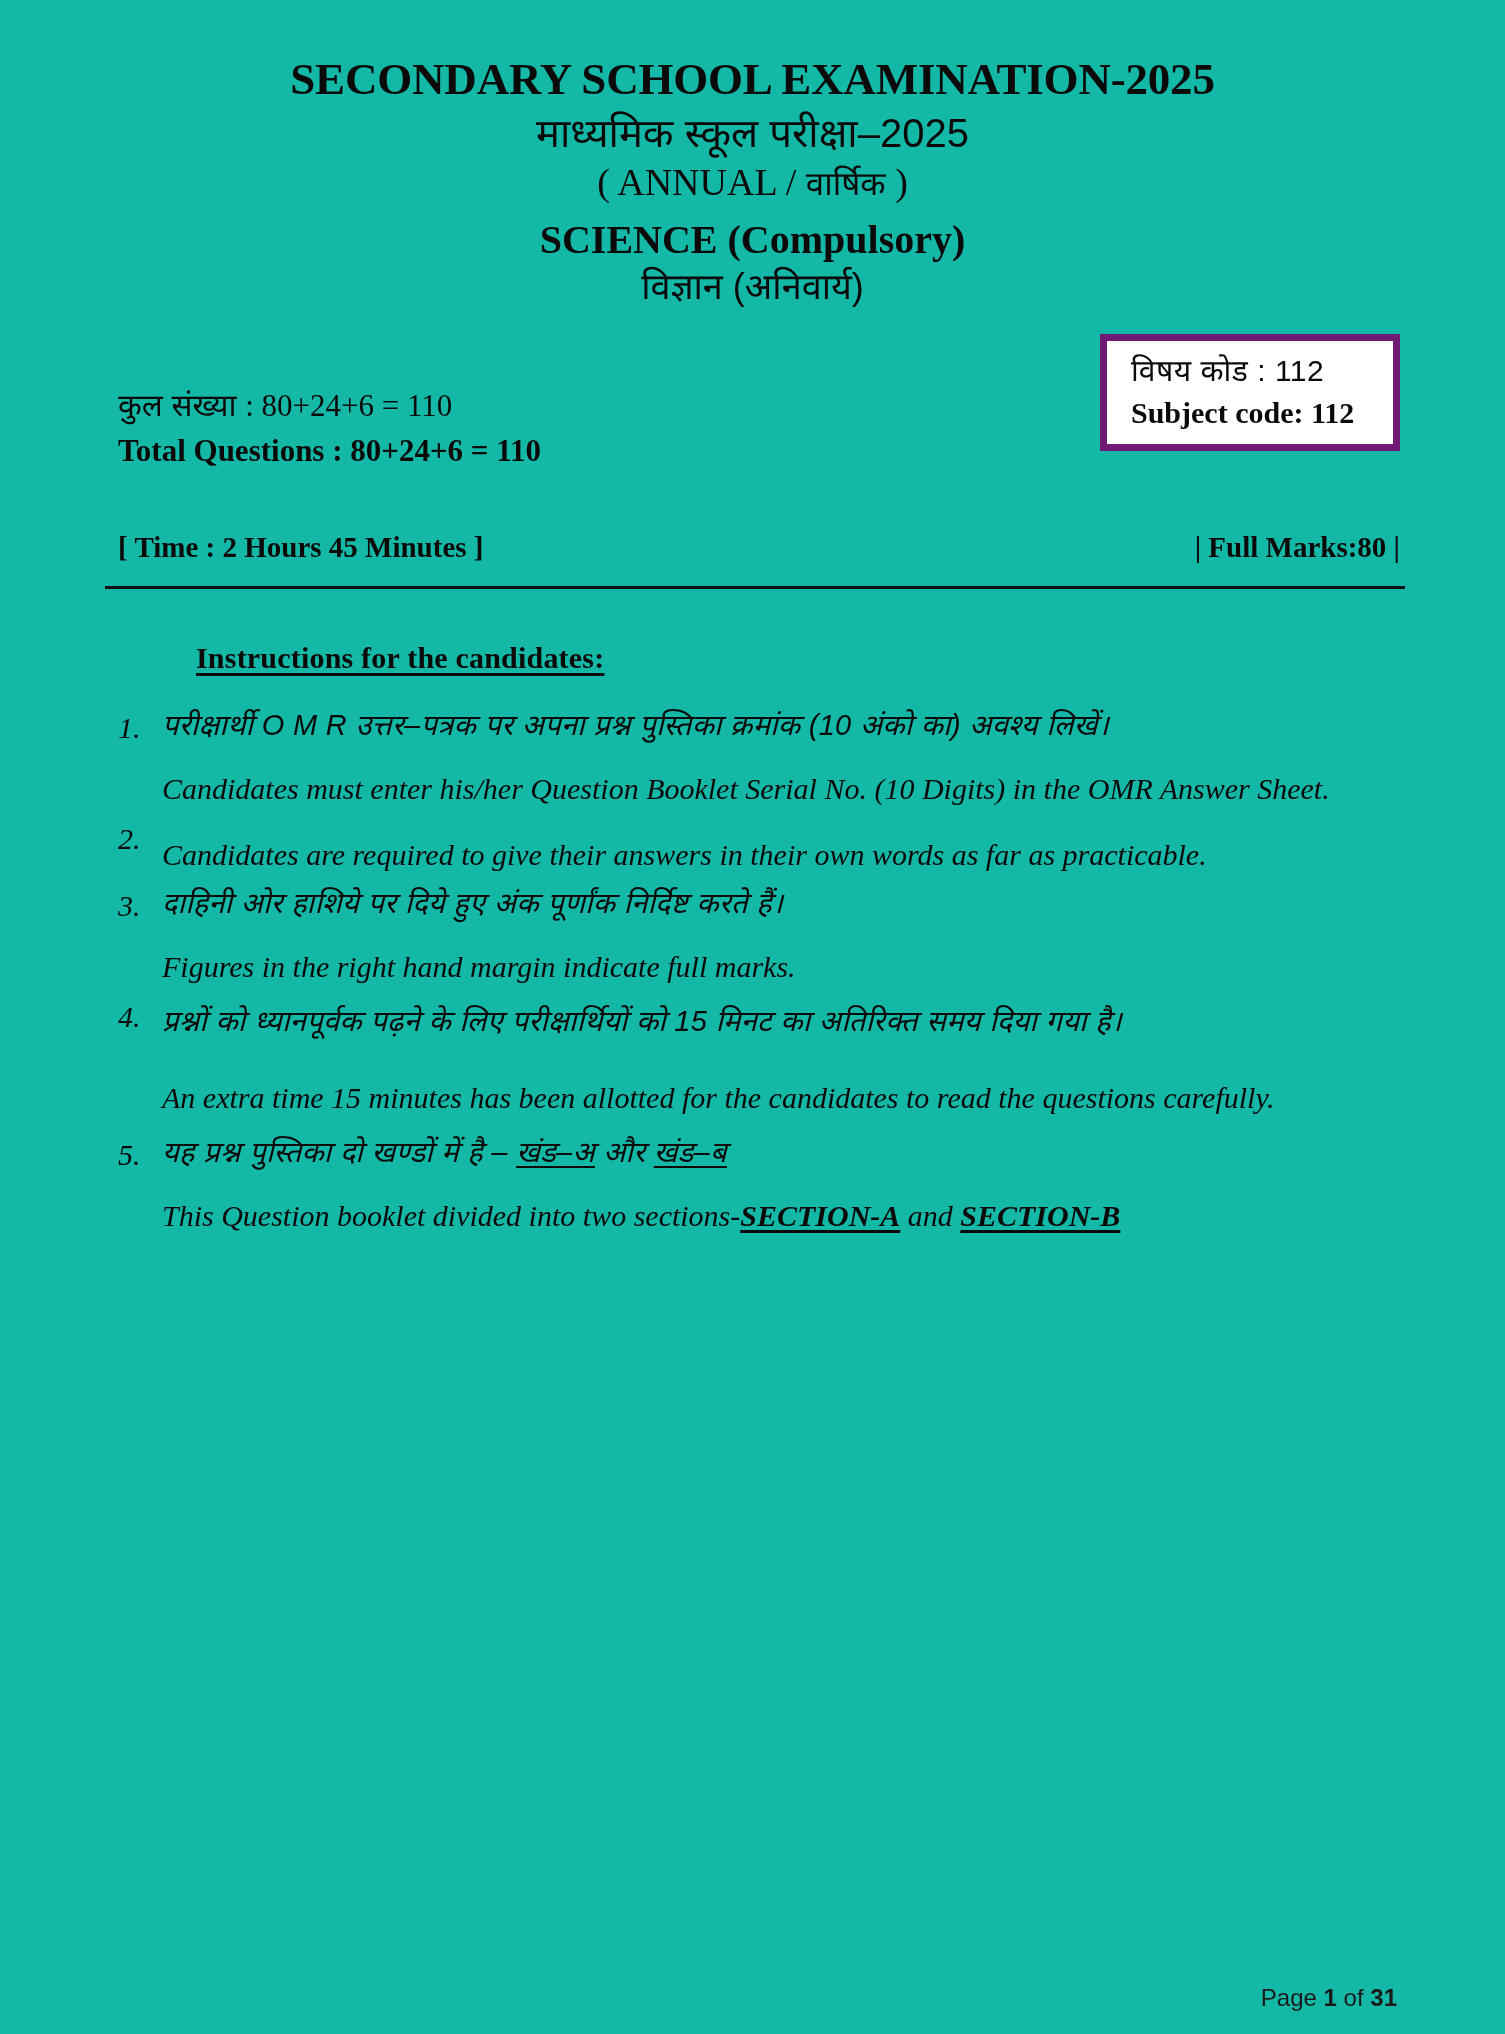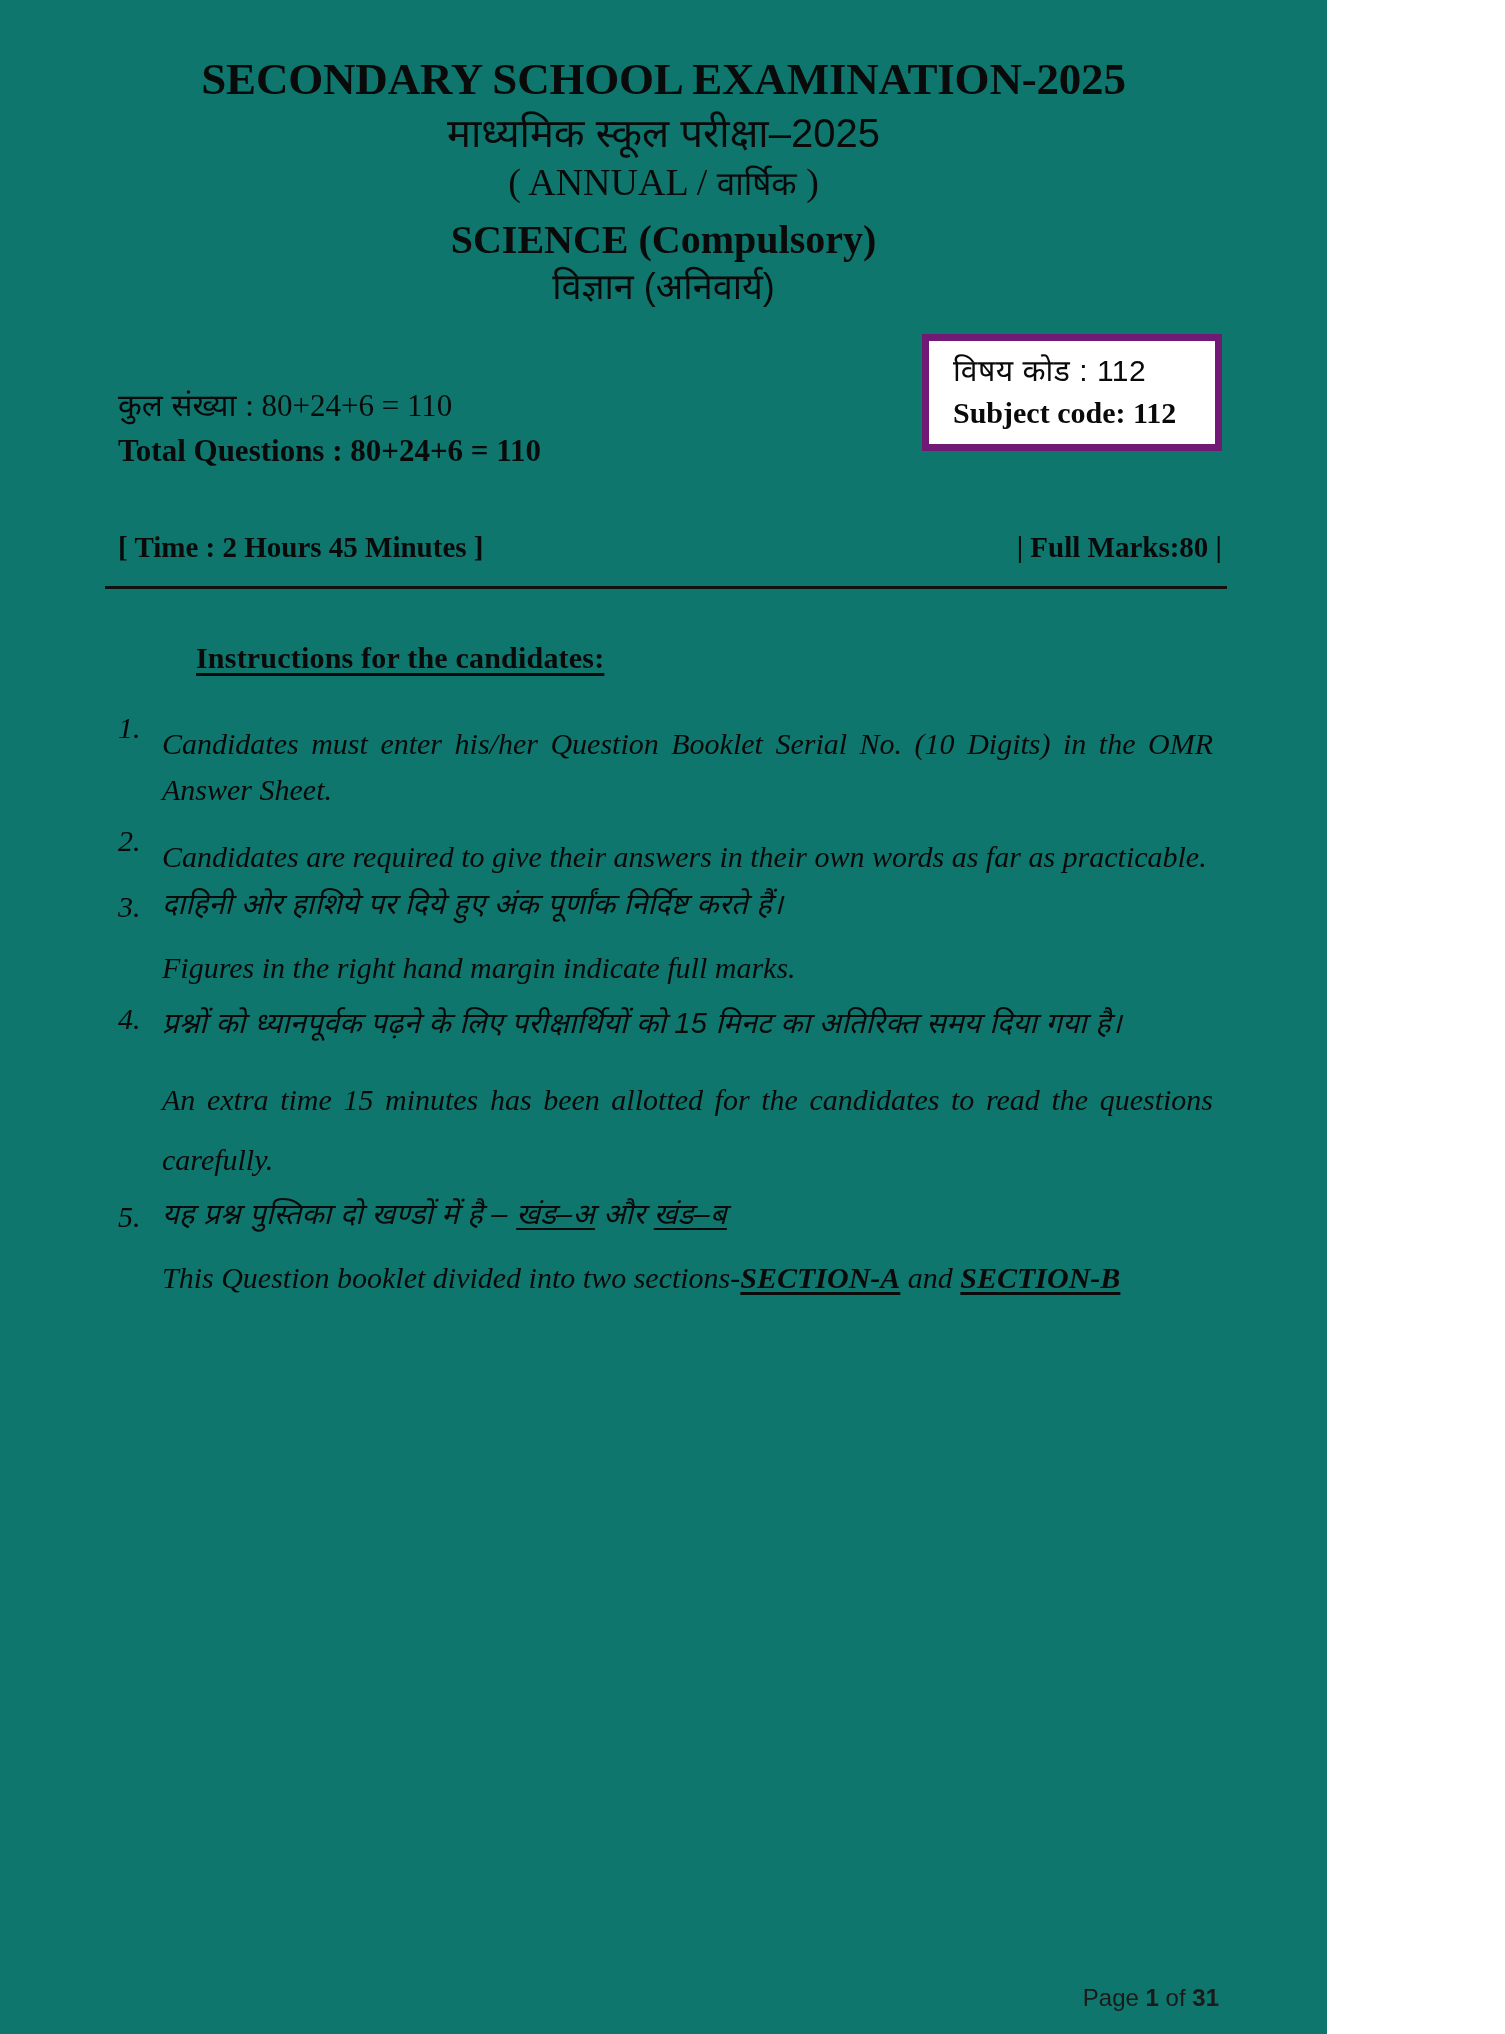--- a/index.html
+++ b/index.html
@@ -6,23 +6,23 @@
     margin: 0;
     padding: 0;
     background: #ffffff;
   }
   body {
     font-family: "Liberation Serif", "DejaVu Serif", serif;
     color: #0a0a0a;
   }
   .page {
     position: relative;
-    width: 1327px;
+    width: 1505px;
     height: 2034px;
-    background: #0f766e;
+    background: #14b8a6;
     overflow: hidden;
     box-sizing: border-box;
   }
 
   
   .header {
     text-align: center;
     padding-top: 54px;
   }
   .title-en-main {
@@ -265,20 +265,21 @@
   <div class="divider"></div>
 
   <div class="instructions">
     <div class="instr-head-en">Instructions for the candidates:</div>
 
     <div class="instr-list">
 
       <div class="instr-item">
         <div class="instr-num">1.</div>
         <div class="instr-body">
+          <div class="line-hi">परीक्षार्थी O M R  उत्तर–पत्रक पर अपना प्रश्न पुस्तिका क्रमांक (10 अंको का) अवश्य लिखें।</div>
           <div class="line-en">Candidates must enter his/her Question Booklet Serial No. (10 Digits) in the OMR Answer Sheet.</div>
         </div>
       </div>
 
       <div class="instr-item">
         <div class="instr-num">2.</div>
         <div class="instr-body">
           <div class="line-en">Candidates are required to give their answers in their own words as far as practicable.</div>
         </div>
       </div>

